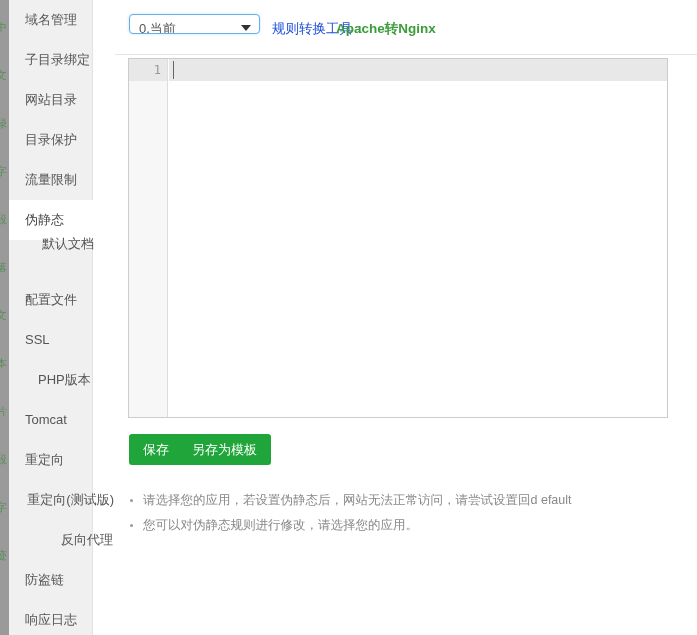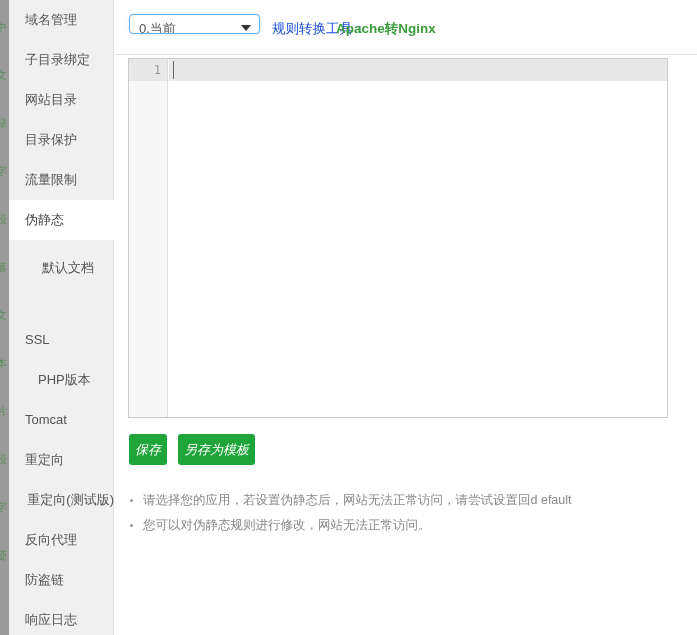--- a/index.html
+++ b/index.html
@@ -32,21 +32,21 @@
     color: #4e8b4e;
     line-height: 1;
     white-space: nowrap;
     opacity: .85;
   }
 
   
   #sidebar {
     position: absolute;
     left: 9px; top: 0;
-    width: 105px; height: 635px;
+    width: 84px; height: 635px;
     background: #f0f0f0;
     border-right: 1px solid #e2e2e2;
     box-sizing: border-box;
   }
   .side-item {
     position: absolute;
     left: 0;
     width: 105px;
     height: 40px;
     line-height: 40px;
@@ -187,22 +187,21 @@
     height: 31px;
     line-height: 31px;
     background: #20a53a;
     color: #ffffff;
     font-size: 13px;
     border: none;
     border-radius: 3px;
     text-align: center;
     cursor: pointer;
     font-family: "Liberation Sans", "DejaVu Sans", sans-serif;
-    padding: 0 6px;
-    font-style: italic;
+    padding: 0 14px;
   }
   #btn-save { left: 14px; }
   #btn-save-template { left: 63px; }
 
   
   #help-list {
     position: absolute;
     left: 6px; top: 488px;
     width: 540px;
     margin: 0;
@@ -243,27 +242,28 @@
     <div class="frag" style="top: 550px;">迹</div>
   </div>
 
 <nav id="sidebar">
     <div class="side-item" style="top: 0px;"><span>域名管理</span></div>
     <div class="side-item" style="top: 40px; font-family: Liberation Serif, serif;"><span>子目录绑定</span></div>
     <div class="side-item" style="top: 80px;"><span>网站目录</span></div>
     <div class="side-item" style="top: 120px;"><span>目录保护</span></div>
     <div class="side-item active" style="top: 200px;"><span>伪静态</span></div>
     <div class="side-item" style="top: 160px;"><span>流量限制</span></div>
-    <div class="side-item" style="top: 248px; padding-left: 33px;"><span>默认文档</span></div>
+    <div class="side-item" style="top: 224px; padding-left: 33px;"><span>默认文档</span></div>
+    <div class="side-item" style="top: 280px;"><span>配置文件</span></div>
     <div class="side-item" style="top: 320px;"><span>SSL</span></div>
     <div class="side-item" style="top: 360px; padding-left: 29px;"><span>PHP版本</span></div>
     <div class="side-item" style="top: 400px;"><span>Tomcat</span></div>
     <div class="side-item" style="top: 440px;"><span>重定向</span></div>
     <div class="side-item" style="top: 480px; text-align: right;"><span>重定向(测试版)</span></div>
-    <div class="side-item" style="top: 520px;"><span>反向代理</span></div>
+    <div class="side-item" style="top: 520px; margin-left: 36px;"><span>反向代理</span></div>
     <div class="side-item" style="top: 560px;"><span>防盗链</span></div>
     <div class="side-item" style="top: 600px;"><span>响应日志</span></div>
   </nav>
 
 <div id="content">
 
   <div id="toolbar">
     <select id="rule-select"><option value="0.当前">0.当前</option></select>
     <span id="select-caret"></span>
     <span id="convert-label">规则转换工具：</span>
@@ -280,16 +280,16 @@
       <div id="cursor"></div>
     <div style="position: absolute; left: 5px; top: 0px; white-space: pre;"></div>
       </div>
   </div>
 
   <button class="btn" id="btn-save">保存</button>
   <button class="btn" id="btn-save-template">另存为模板</button>
 
   <ul id="help-list">
       <li>请选择您的应用，若设置伪静态后，网站无法正常访问，请尝试设置回d efault</li>
-      <li>您可以对伪静态规则进行修改，网站无法正常访问。</li>
+      <li>您可以对伪静态规则进行修改，请选择您的应用。</li>
     </ul>
 
 </div>
 
 </body></html>

